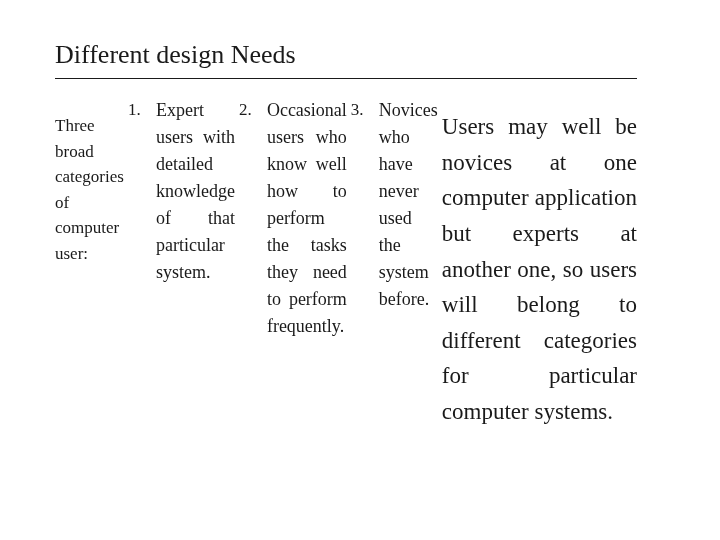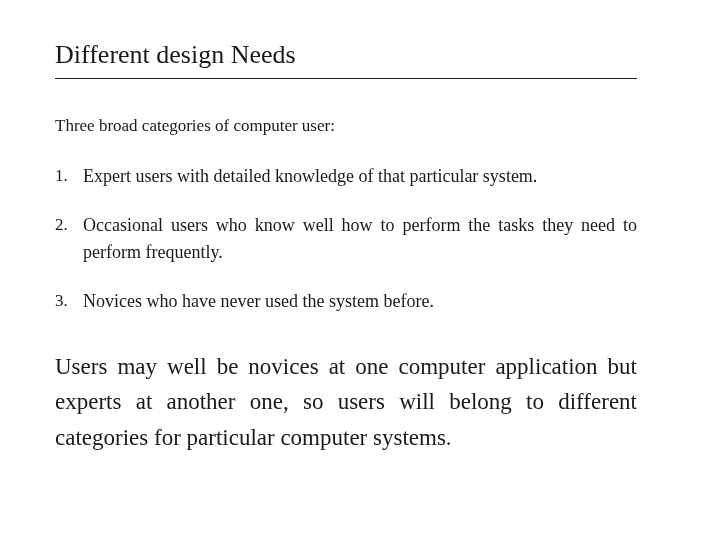--- a/index.html
+++ b/index.html
@@ -40,22 +40,21 @@
 
     .title-underline {
       border: none;
       border-top: 1.5px solid #1a1a1a;
       width: 100%;
       margin: 0;
     }
 
     .content-section {
       display: flex;
-      flex-direction: column;
-      gap: 12px;
+      gap: 4px;
       font-family: Liberation Serif, serif;
     }
 
     .intro-text {
       margin-top: 16px;
       margin-bottom: 12px;
       font-size: 17px;
       line-height: 1.5;
     }
 

